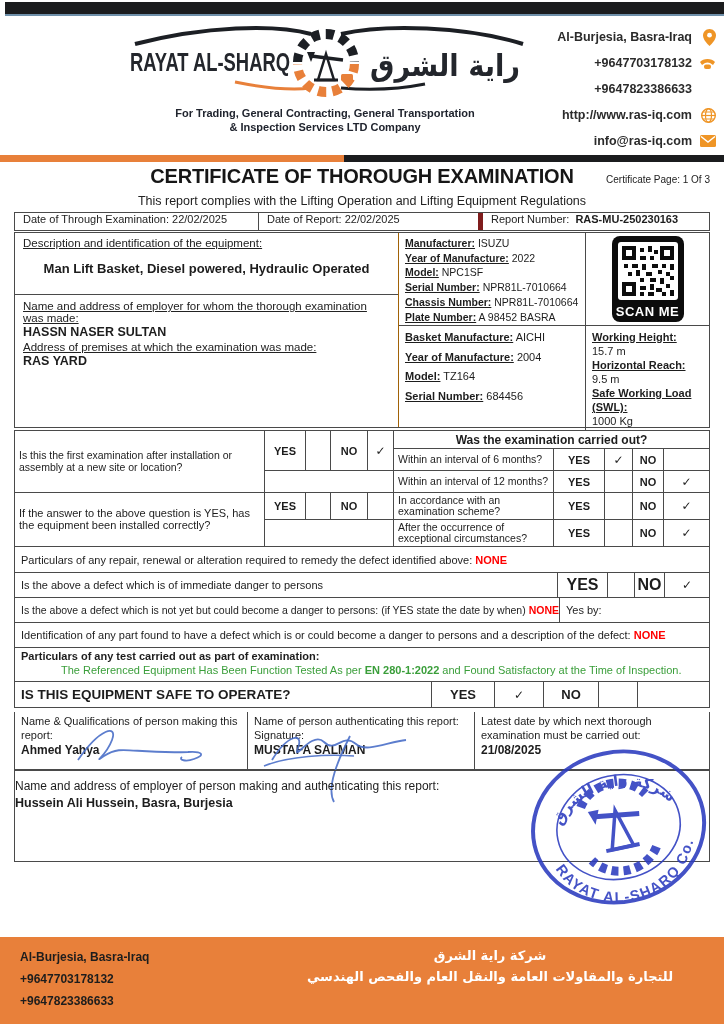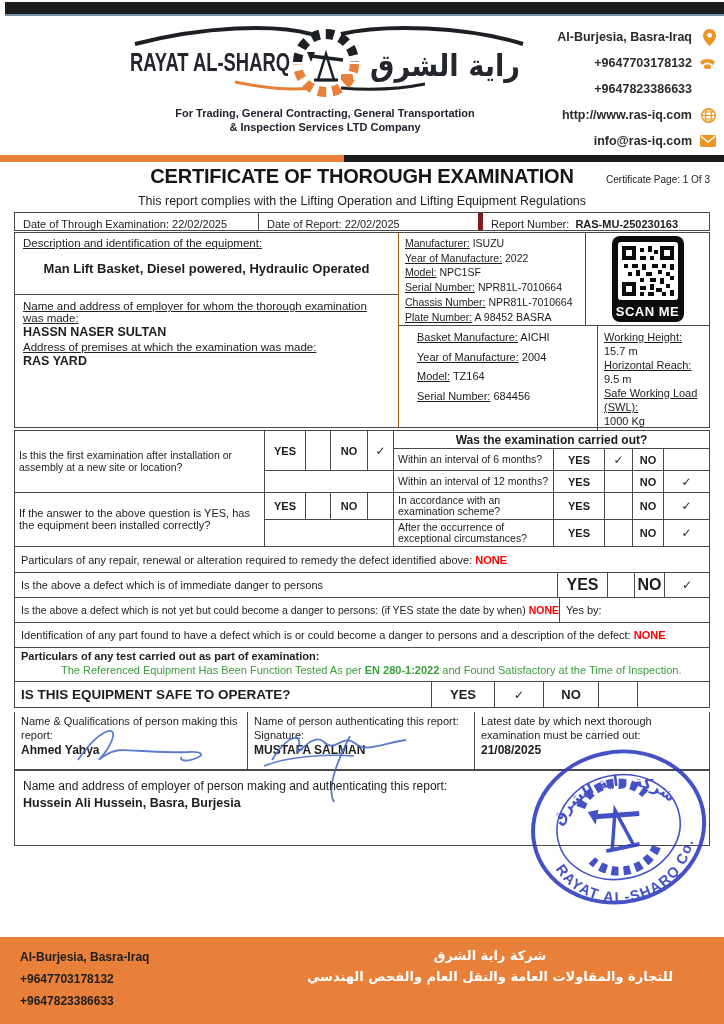--- a/index.html
+++ b/index.html
@@ -17,42 +17,42 @@
   .c-ic svg{display:block;}
   
   .div-orange{position:absolute;top:155px;left:0;width:344px;height:7px;background:#e8803a;}
   .div-black{position:absolute;top:155px;left:344px;right:0;height:7px;background:#1b1c1e;}
   
   .cert-title{position:absolute;top:165px;left:0;width:724px;text-align:center;font-size:20px;font-weight:bold;color:#161616;letter-spacing:-0.2px;}
   .cert-page{position:absolute;top:174px;right:14px;font-size:10px;color:#222;}
   .cert-sub{position:absolute;top:194px;left:0;width:724px;text-align:center;font-size:12.5px;color:#222;}
   
   .meta-row{position:absolute;top:212px;left:14px;width:696px;height:19px;display:flex;border:1px solid #4a4a4a;box-sizing:border-box;font-size:11px;align-items:stretch;}
-  .meta-cell{display:flex;align-items:flex-end;padding-left:8px;box-sizing:border-box;}
+  .meta-cell{display:flex;align-items:flex-start;padding-left:8px;box-sizing:border-box;}
   .m1{width:243px;} .m2{width:220px;border-left:1px solid #4a4a4a;} .m3{flex:1;border-left:5px solid #7f1d1d;}
   .bold{font-weight:bold;}
   
   .equip-box{position:absolute;top:232px;left:14px;width:696px;height:196px;border:1px solid #4a4a4a;box-sizing:border-box;display:flex;}
   .eq-left{width:384px;border-right:1px solid #a16207;box-sizing:border-box;position:relative;padding:4px 8px;}
   .u-lbl{font-size:11.5px;text-decoration:underline;color:#222;}
   .eq-desc-val{font-size:13px;font-weight:bold;margin-top:12px;text-align:center;}
   .eq-sep{position:absolute;top:61px;left:0;right:0;border-top:1px solid #4a4a4a;}
   .eq-emp{margin-top:24px;}
   .eq-name{font-size:12.5px;font-weight:bold;margin:1px 0 2px 0;}
   .eq-right{flex:1;display:flex;flex-direction:column;}
   .v-row{height:93px;border-bottom:1px solid #4a4a4a;display:flex;box-sizing:border-box;}
   .v-list{width:186px;padding:3px 6px;box-sizing:border-box;}
   .v-line{font-size:10.5px;line-height:14.7px;white-space:nowrap;}
-  .lbl-u{font-weight:normal;text-decoration:underline;}
+  .lbl-u{font-weight:bold;text-decoration:underline;}
   .qr-area{flex:1;border-left:1px solid #4a4a4a;display:flex;align-items:center;justify-content:center;}
   .qr-box{width:72px;height:86px;background:#0c0c0c;border-radius:8px;display:flex;flex-direction:column;align-items:center;}
   .qr-white{width:60px;height:58px;background:#fff;border-radius:3px;margin-top:6px;display:flex;align-items:center;justify-content:center;}
   .qr-lbl{color:#fff;font-size:13px;font-weight:bold;margin-top:4px;letter-spacing:0.5px;}
   .b-row{flex:1;display:flex;}
-  .b-list{width:186px;padding:5px 6px;box-sizing:border-box;margin-left:12px;}
+  .b-list{width:186px;padding:5px 6px;box-sizing:border-box;}
   .b-line{font-size:11px;margin-bottom:7.5px;white-space:nowrap;}
   .specs{flex:1;border-left:1px solid #4a4a4a;padding:4px 6px;box-sizing:border-box;font-size:11px;line-height:14px;}
   
   .exam-grid{position:absolute;top:430px;left:14px;width:696px;box-sizing:border-box;border:1px solid #4a4a4a;
              display:grid;grid-template-columns:249px 40px 24px 36px 25px 159px 50px 27px 30px 45px;
              grid-template-rows:17px 21px 21px 26px 26px;gap:1px;background:#4a4a4a;}
   .g{background:#fff;display:flex;align-items:center;padding:0 5px;font-size:11px;box-sizing:border-box;}
   .gc{justify-content:center;padding:0 2px;}
   .gq{font-size:10.5px;line-height:11.5px;padding:0 4px;}
   .ghead{font-weight:bold;font-size:12px;justify-content:center;}
@@ -70,21 +70,21 @@
   .t1{font-size:11px;font-weight:bold;}
   .t2{font-size:11px;margin:2px 0 0 40px;}
   .safeq{width:410px;display:flex;align-items:center;padding-left:6px;font-size:13.5px;font-weight:bold;}
   
   .sig-row{position:absolute;top:712px;left:14px;width:696px;height:58px;border:1px solid #4a4a4a;border-top:none;box-sizing:border-box;display:flex;}
   .sig-cell{position:relative;padding:3px 6px;box-sizing:border-box;font-size:11px;line-height:13.5px;}
   .s1{width:232px;} .s2{width:227px;border-left:1px solid #4a4a4a;} .s3{flex:1;border-left:1px solid #4a4a4a;}
   .sig-name{font-weight:bold;font-size:12px;margin-top:2px;}
   .sig-svg{position:absolute;pointer-events:none;}
   
-  .emp-box{position:absolute;top:770px;left:14px;width:696px;height:76px;border:1px solid #4a4a4a;box-sizing:border-box;padding:8px 8px;}
+  .emp-box{position:absolute;top:770px;left:14px;width:696px;height:92px;border:1px solid #4a4a4a;box-sizing:border-box;padding:8px 0;}
   .emp-lbl{font-size:12px;}
   .emp-val{font-size:12.5px;font-weight:bold;margin-top:3px;}
   
   .stamp{position:absolute;top:748px;left:528px;width:182px;height:162px;transform:rotate(-12deg);opacity:0.88;}
   
   .footer{position:absolute;top:937px;left:0;width:724px;height:87px;background:#e8803a;}
   .f-left{position:absolute;left:20px;top:9px;font-size:12px;font-weight:bold;color:#1d1d1d;line-height:22px;}
   .f-right{position:absolute;right:14px;top:8px;width:440px;text-align:center;color:#fff;font-weight:bold;
            font-size:13px;line-height:21px;font-family:"DejaVu Sans",sans-serif;direction:rtl;}
   .ar{font-family:"DejaVu Sans",sans-serif;}

